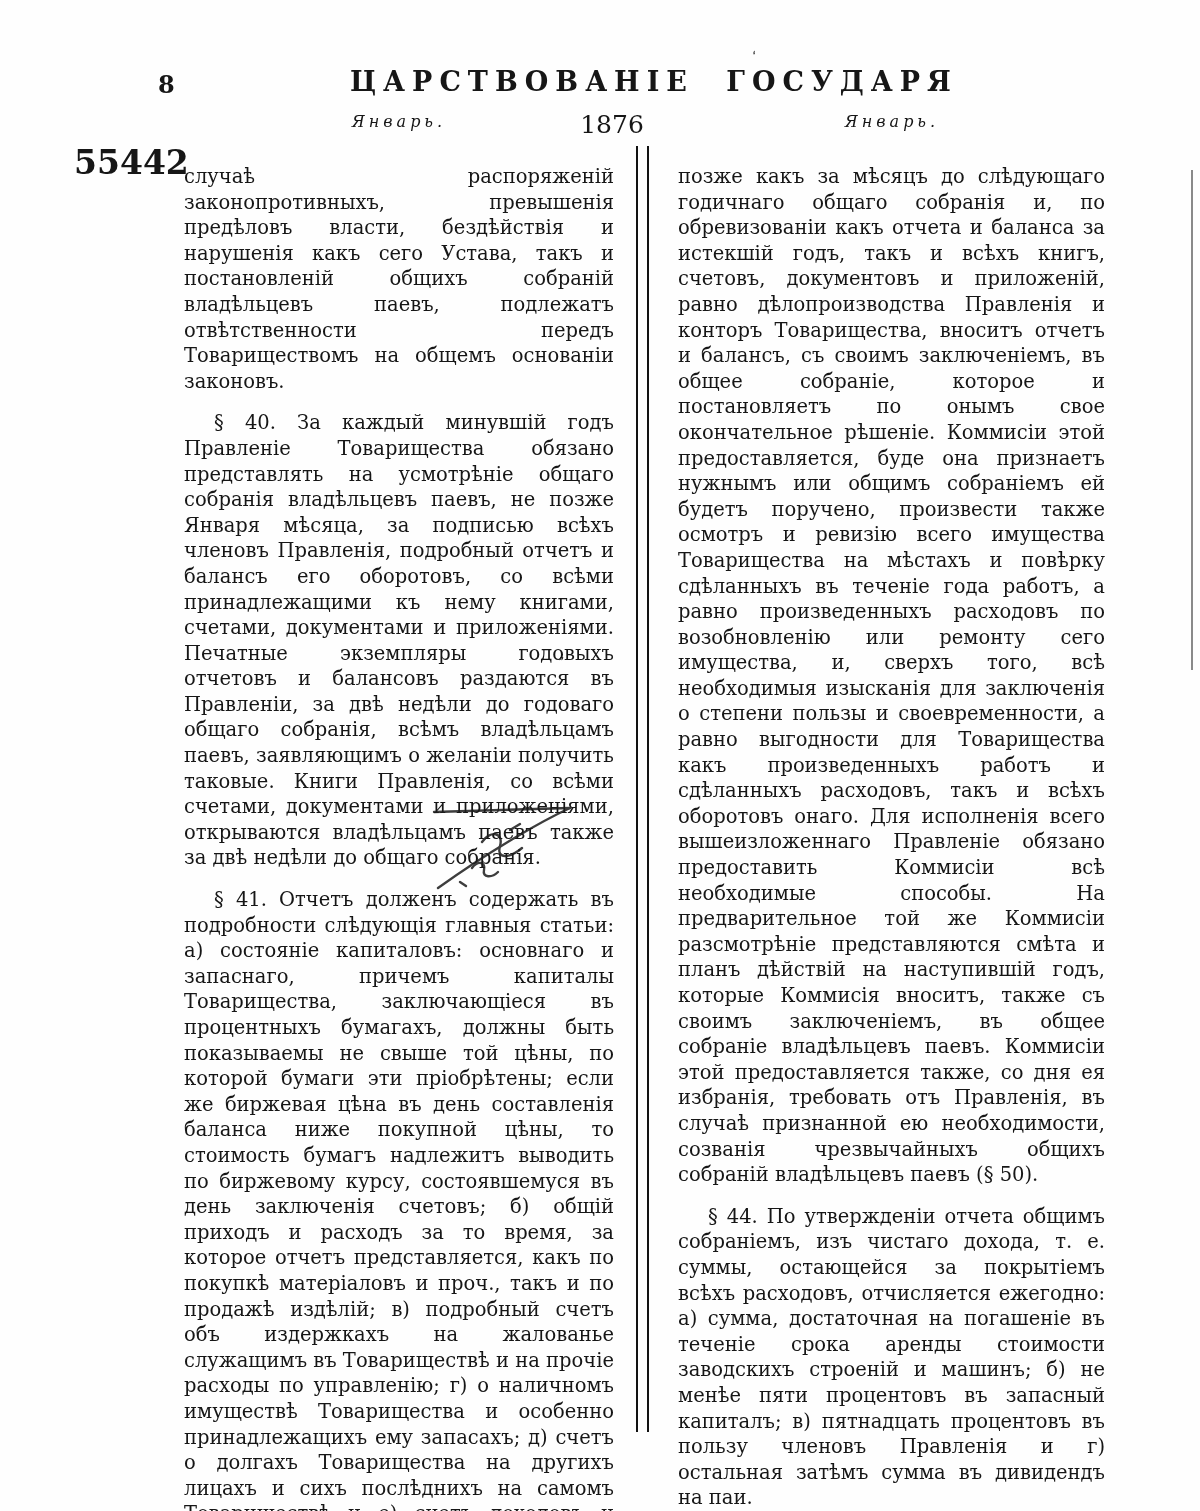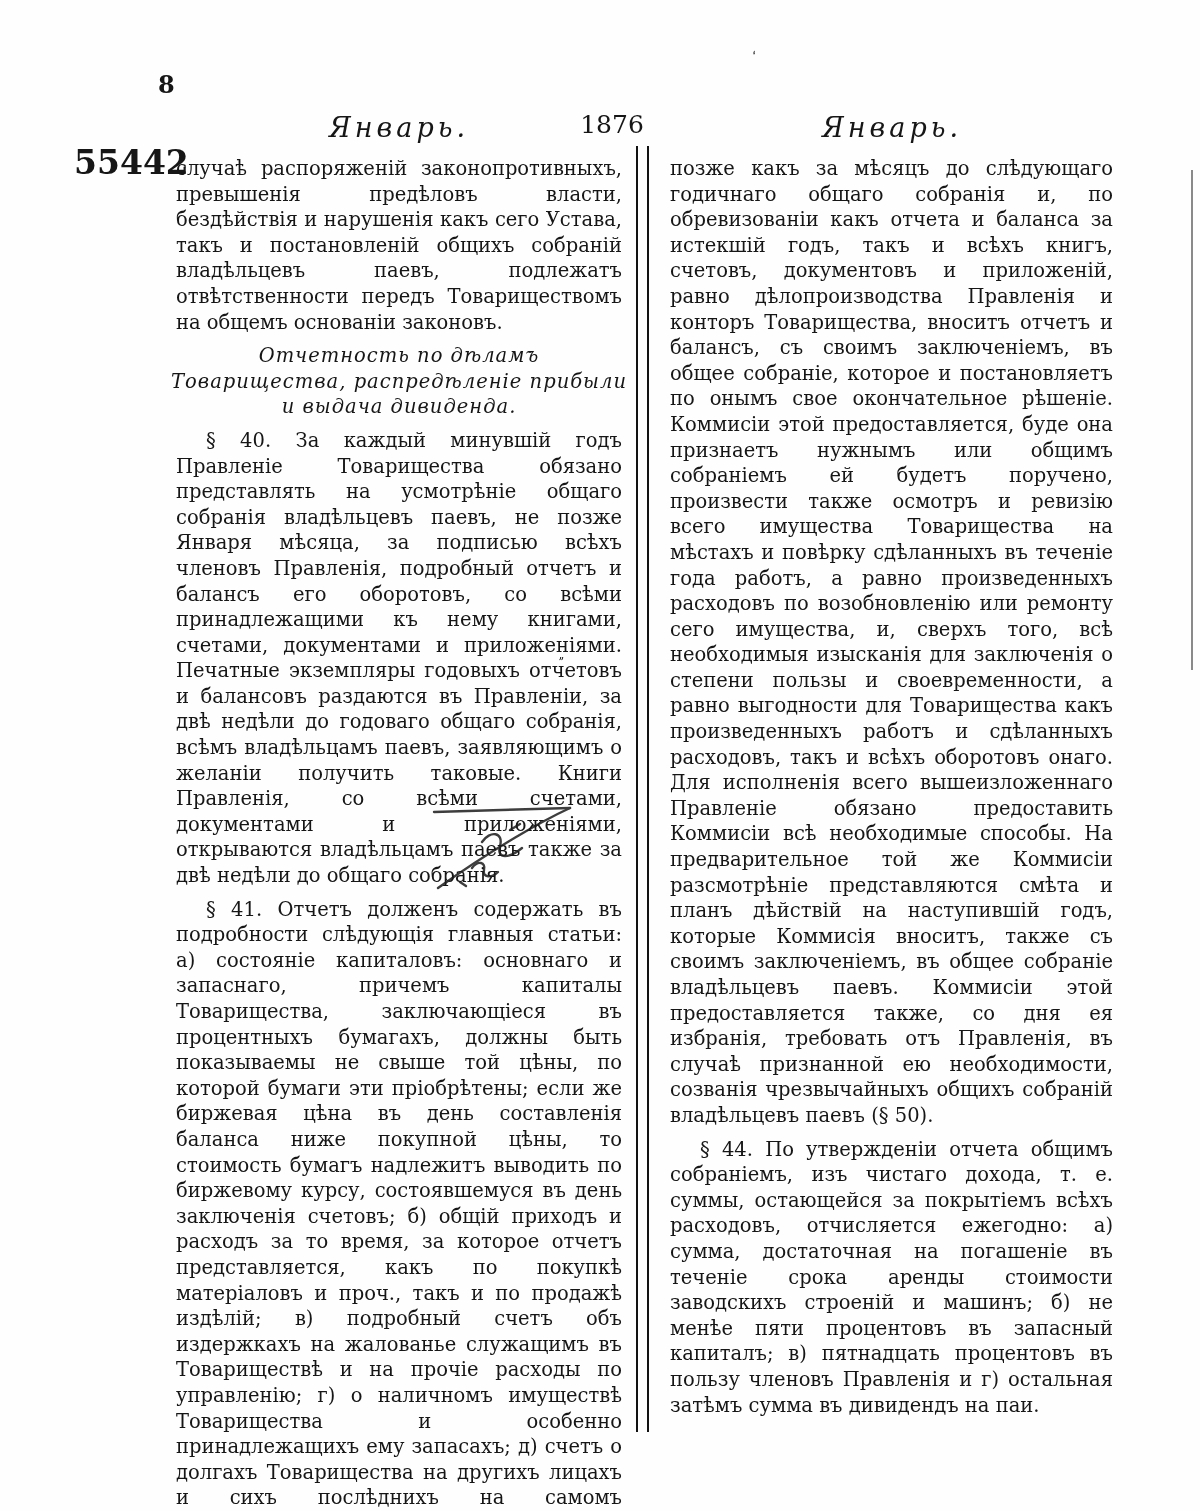--- a/index.html
+++ b/index.html
@@ -17,42 +17,42 @@
     position:absolute;left:158px;top:70px;width:40px;
     font-size:24px;font-weight:bold;text-align:left;
   }
   .running-title{
     position:absolute;left:350px;top:66px;width:580px;
     text-align:center;font-size:27px;font-weight:bold;
     letter-spacing:7px;word-spacing:16px;white-space:nowrap;
   }
   .month-label{
     position:absolute;top:112px;font-style:italic;
-    font-size:27px;letter-spacing:4px;text-align:center;
+    font-size:16px;letter-spacing:4px;text-align:center;
   }
   .month-left{left:168px;width:462px;}
   .month-right{left:663px;width:458px;}
   .year{
     position:absolute;left:552px;top:110px;width:120px;
     text-align:center;font-size:25px;
   }
   .act-number{
     position:absolute;left:74px;top:143px;width:100px;
     font-size:33px;font-weight:bold;letter-spacing:0px;
     font-family:"DejaVu Serif", serif;
   }
   
   .column{
     position:absolute;top:148px;
     font-size:19.5px;line-height:25.6px;
     text-align:justify;
   }
   .column-left{left:168px;width:462px;}
   .column-right{left:662px;width:459px;}
-  .para{margin:8px;padding:0;}
+  .para{margin:16px;padding:0;}
   .para.section{text-indent:30px;}
   .para.heading{
     font-style:italic;text-align:center;text-indent:0;
     margin:3px 0 3px 0;letter-spacing:1px;
   }
   
   .column-divider{
     position:absolute;left:636px;top:146px;height:1286px;width:9px;
     border-left:2px solid #121212;border-right:2px solid #121212;
   }
@@ -68,31 +68,31 @@
   .speck{position:absolute;font-size:14px;color:#222;}
   .speck-1{left:753px;top:48px;transform:rotate(-20deg);}
   .speck-2{left:558px;top:656px;font-size:12px;}
 </style>
 </head>
 <body>
 
 <div class="page">
 
   <div class="page-number">8</div>
+  <div class="running-title">ЦАРСТВОВАНІЕ ГОСУДАРЯ</div>
   <div class="month-label month-left">Январь.</div>
   <div class="year">1876</div>
   <div class="month-label month-right">Январь.</div>
   <div class="act-number">55442</div>
 
   <div class="column-divider"></div>
   <div class="edge-artifact"></div>
 
   <div class="column column-left">
     <p class="para continuation">случаѣ распоряженій законопротивныхъ, превышенія предѣловъ власти, бездѣйствія и нарушенія какъ сего Устава, такъ и постановленій общихъ собраній владѣльцевъ паевъ, подлежатъ отвѣтственности передъ Товариществомъ на общемъ основаніи законовъ.</p>
-    <p class="para heading">Отчетность по дѣламъ Товарищества, распредѣленіе прибыли и выдача дивиденда.</p>
     <p class="para section">§ 40. За каждый минувшій годъ Правленіе Товарищества обязано представлять на усмотрѣніе общаго собранія владѣльцевъ паевъ, не позже Января мѣсяца, за подписью всѣхъ членовъ Правленія, подробный отчетъ и балансъ его оборотовъ, со всѣми принадлежащими къ нему книгами, счетами, документами и приложеніями. Печатные экземпляры годовыхъ отчетовъ и балансовъ раздаются въ Правленіи, за двѣ недѣли до годоваго общаго собранія, всѣмъ владѣльцамъ паевъ, заявляющимъ о желаніи получить таковые. Книги Правленія, со всѣми счетами, документами и приложеніями, открываются владѣльцамъ паевъ также за двѣ недѣли до общаго собранія.</p>
     <p class="para section">§ 41. Отчетъ долженъ содержать въ подробности слѣдующія главныя статьи: а) состояніе капиталовъ: основнаго и запаснаго, причемъ капиталы Товарищества, заключающіеся въ процентныхъ бумагахъ, должны быть показываемы не свыше той цѣны, по которой бумаги эти пріобрѣтены; если же биржевая цѣна въ день составленія баланса ниже покупной цѣны, то стоимость бумагъ надлежитъ выводить по биржевому курсу, состоявшемуся въ день заключенія счетовъ; б) общій приходъ и расходъ за то время, за которое отчетъ представляется, какъ по покупкѣ матеріаловъ и проч., такъ и по продажѣ издѣлій; в) подробный счетъ объ издержкахъ на жалованье служащимъ въ Товариществѣ и на прочіе расходы по управленію; г) о наличномъ имуществѣ Товарищества и особенно принадлежащихъ ему запасахъ; д) счетъ о долгахъ Товарищества на другихъ лицахъ и сихъ послѣднихъ на самомъ Товариществѣ и е) счетъ доходовъ и убытковъ и примѣрный раздѣлъ чистаго дохода.</p>
     <p class="para section">§ 42. Для повѣрки ежегоднаго отчета и баланса за текущій годъ, общее собраніе владѣльцевъ паевъ назначаетъ, за годъ впередъ, Ревизіонную Коммисію, изъ пайщиковъ, не состоящихъ ни Директорами, ни кандидатами къ нимъ, ни въ другихъ должностяхъ по управленію дѣлами Товарищества. Коммисія эта собирается обязательно не</p>
   </div>
 
   <div class="column column-right">
     <p class="para continuation">позже какъ за мѣсяцъ до слѣдующаго годичнаго общаго собранія и, по обревизованіи какъ отчета и баланса за истекшій годъ, такъ и всѣхъ книгъ, счетовъ, документовъ и приложеній, равно дѣлопроизводства Правленія и конторъ Товарищества, вноситъ отчетъ и балансъ, съ своимъ заключеніемъ, въ общее собраніе, которое и постановляетъ по онымъ свое окончательное рѣшеніе. Коммисіи этой предоставляется, буде она признаетъ нужнымъ или общимъ собраніемъ ей будетъ поручено, произвести также осмотръ и ревизію всего имущества Товарищества на мѣстахъ и повѣрку сдѣланныхъ въ теченіе года работъ, а равно произведенныхъ расходовъ по возобновленію или ремонту сего имущества, и, сверхъ того, всѣ необходимыя изысканія для заключенія о степени пользы и своевременности, а равно выгодности для Товарищества какъ произведенныхъ работъ и сдѣланныхъ расходовъ, такъ и всѣхъ оборотовъ онаго. Для исполненія всего вышеизложеннаго Правленіе обязано предоставить Коммисіи всѣ необходимые способы. На предварительное той же Коммисіи разсмотрѣніе представляются смѣта и планъ дѣйствій на наступившій годъ, которые Коммисія вноситъ, также съ своимъ заключеніемъ, въ общее собраніе владѣльцевъ паевъ. Коммисіи этой предоставляется также, со дня ея избранія, требовать отъ Правленія, въ случаѣ признанной ею необходимости, созванія чрезвычайныхъ общихъ собраній владѣльцевъ паевъ (§ 50).</p>
     <p class="para section">§ 44. По утвержденіи отчета общимъ собраніемъ, изъ чистаго дохода, т. е. суммы, остающейся за покрытіемъ всѣхъ расходовъ, отчисляется ежегодно: а) сумма, достаточная на погашеніе въ теченіе срока аренды стоимости заводскихъ строеній и машинъ; б) не менѣе пяти процентовъ въ запасный капиталъ; в) пятнадцать процентовъ въ пользу членовъ Правленія и г) остальная затѣмъ сумма въ дивидендъ на паи.</p>
 
   </div>

